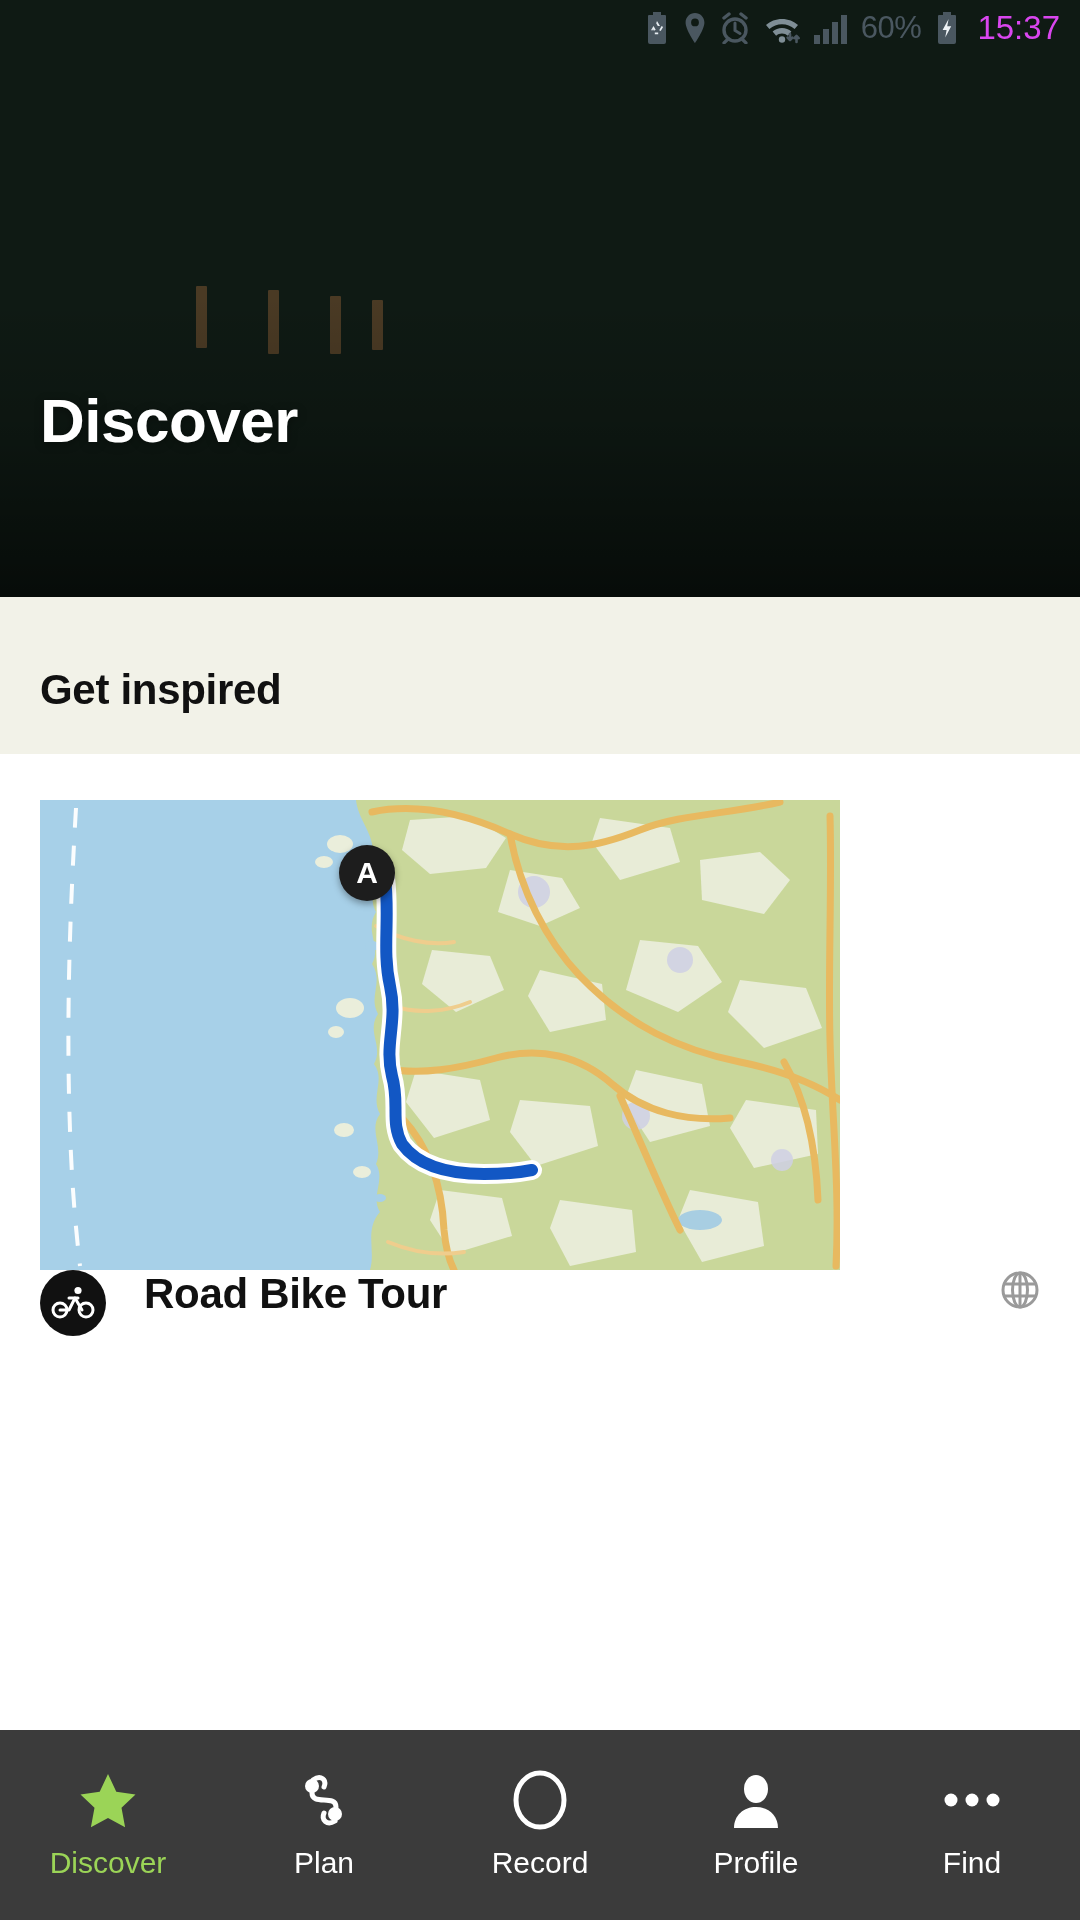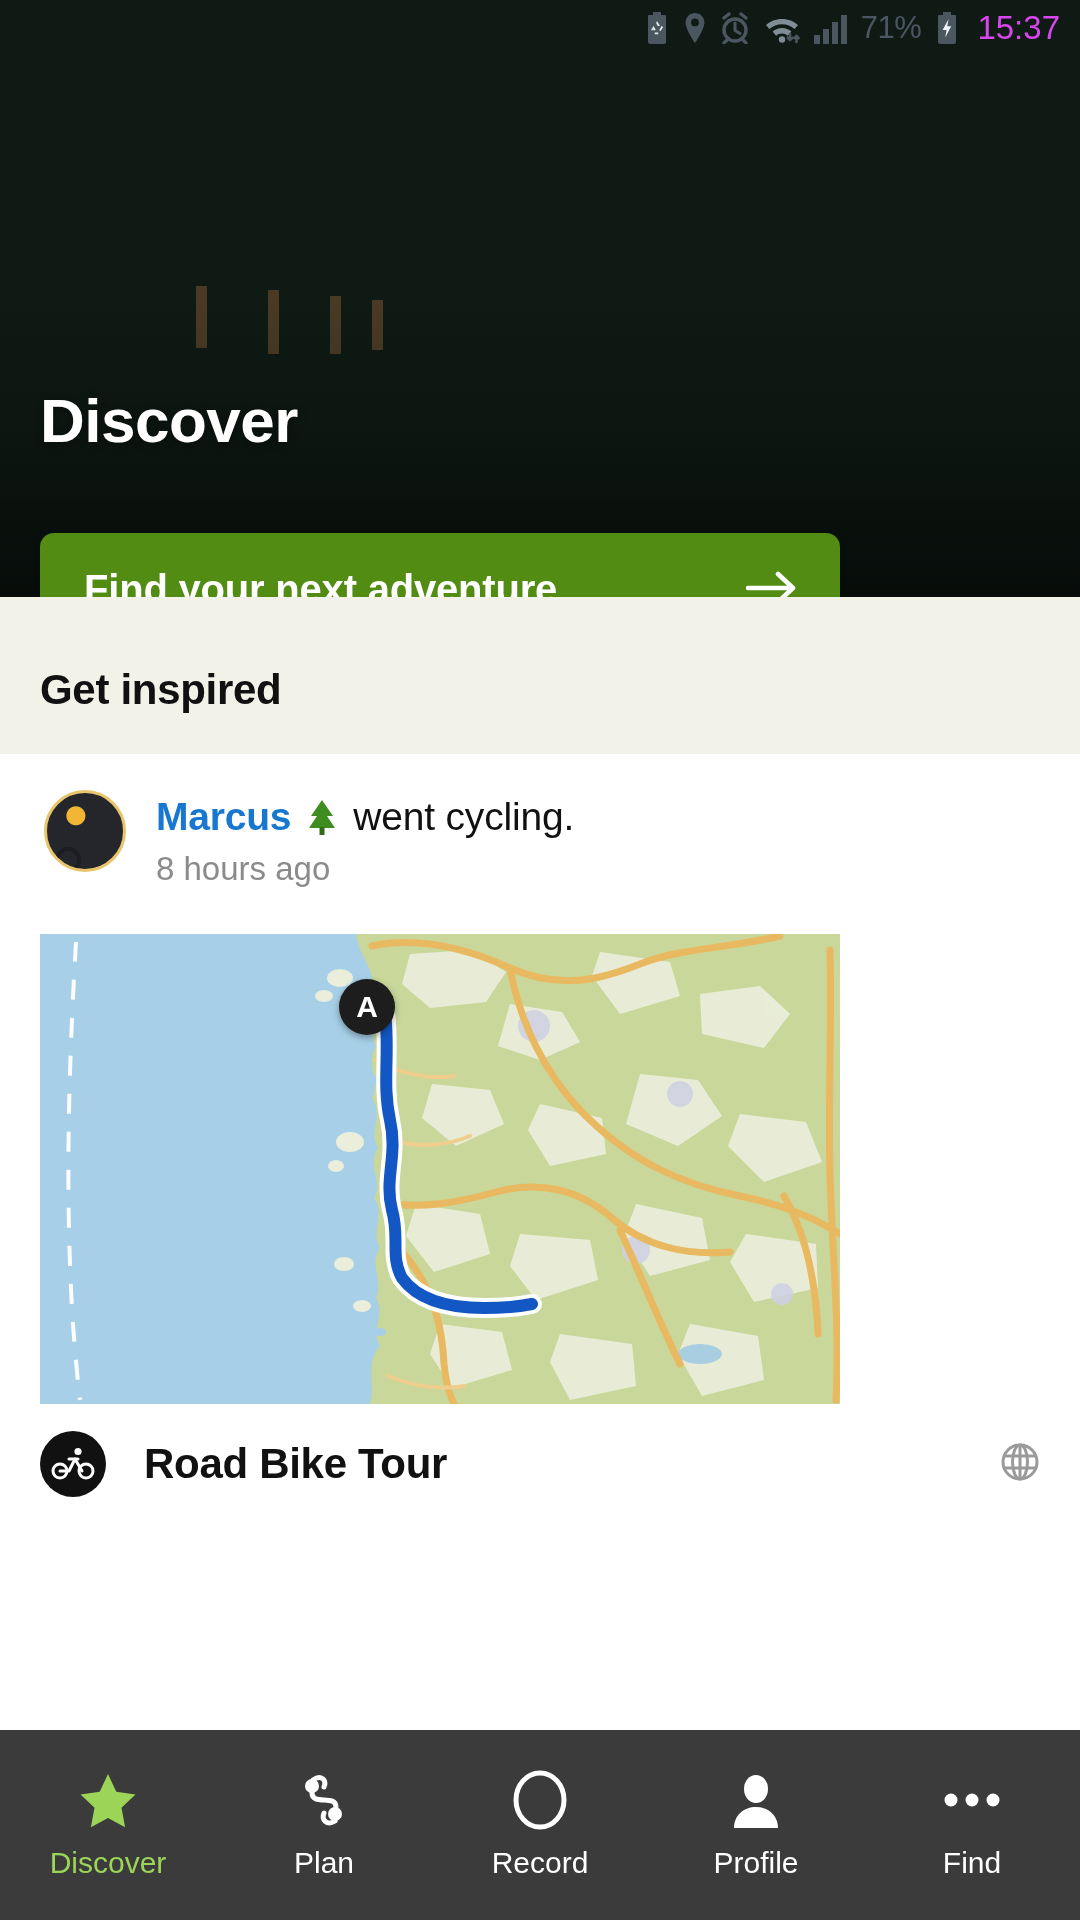--- a/index.html
+++ b/index.html
@@ -155,21 +155,21 @@
   .marker-a {
     position:absolute; width:56px; height:56px; border-radius:50%;
     background:#1d1d1d; color:#fff; font-size:30px; font-weight:700;
     display:flex; align-items:center; justify-content:center;
     left:299px; top:45px; z-index:5;
     box-shadow:0 3px 7px rgba(0,0,0,0.35);
   }
 
   
   .tourrow {
-    display:flex; align-items:center;
+    display:flex; align-items:flex-start;
     padding:0 40px 0 40px;
     height:120px;
   }
   .bike-badge {
     width:66px; height:66px; border-radius:50%;
     background:#111; flex:0 0 auto;
     display:flex; align-items:center; justify-content:center;
   }
   .tour-name {
     margin-left:38px; font-size:42px; font-weight:700; color:#111;
@@ -236,66 +236,40 @@
         </svg>
     </span>
     <span class="si">
       <svg width="34" height="32" viewBox="0 0 34 32">
           <rect x="0" y="23" width="6" height="9" fill="#4a5760"></rect>
           <rect x="9" y="17" width="6" height="15" fill="#4a5760"></rect>
           <rect x="18" y="10" width="6" height="22" fill="#4a5760"></rect>
           <rect x="27" y="3" width="6" height="29" fill="#4a5760"></rect>
         </svg>
     </span>
-    <span class="sb-pct">71%</span>
+    <span class="sb-pct">60%</span>
     <span class="si">
       <svg width="26" height="32" viewBox="0 0 26 32">
           <path d="M9 0h8v3h4a1 1 0 0 1 1 1v26a2 2 0 0 1-2 2H6a2 2 0 0 1-2-2V4a1 1 0 0 1 1-1h4z" fill="#4a5760"></path>
           <path d="M14.6 7l-6 11h4l-1.4 7.5 6-11.2h-4L14.6 7z" fill="#eef3f6"></path>
         </svg>
     </span>
     <span class="sb-time">15:37</span>
   </div>
 
   <div class="hero-title">Discover</div>
 
-  <div class="cta">
-    <span class="cta-label">Find your next adventure</span>
-    <span class="cta-arrow">
-      <svg width="52" height="36" viewBox="0 0 52 36">
-          <path d="M2 18h44M32 4l15 14-15 14" stroke="#fff" stroke-width="4.6" fill="none" stroke-linecap="round" stroke-linejoin="round"></path>
-        </svg>
-    </span>
-  </div>
 </div>
 
 <div class="inspired">
   <h2>Get inspired</h2>
 </div>
 
 <div class="card">
 
-  <div class="post-head">
-    <div class="avatar">
-      <span class="wheel"></span>
-    </div>
-    <div class="post-meta">
-      <div class="post-line">
-        <span class="uname">Marcus</span>
-        <span class="tree-emoji">
-          <svg width="34" height="38" viewBox="0 0 34 38">
-              <path d="M17 2L6 18h6L4 30h26L22 18h6L17 2z" fill="#3f8c20"></path>
-              <rect x="14.5" y="29" width="5" height="8" fill="#2f6b18"></rect>
-            </svg>
-        </span>
-        <span>went cycling.</span>
-      </div>
-      <div class="post-time">8 hours ago</div>
-    </div>
-  </div>
 
   <div class="mapwrap">
     <svg width="800" height="470" viewBox="0 0 800 470" style="position:absolute;inset:0;">
 
       <rect x="0" y="0" width="800" height="470" fill="#a7d0e8"></rect>
 
       <path d="M316 0 L800 0 L800 470 L330 470 C336 450 324 430 340 412 C330 396 346 380 336 364
                C344 346 328 330 340 314 C330 296 346 280 334 264 C344 246 326 232 338 214
                C328 196 344 182 332 164 C342 146 324 132 336 112 C326 94 342 78 330 60
                C340 40 318 22 316 0 Z" fill="#c9d79a"></path>

